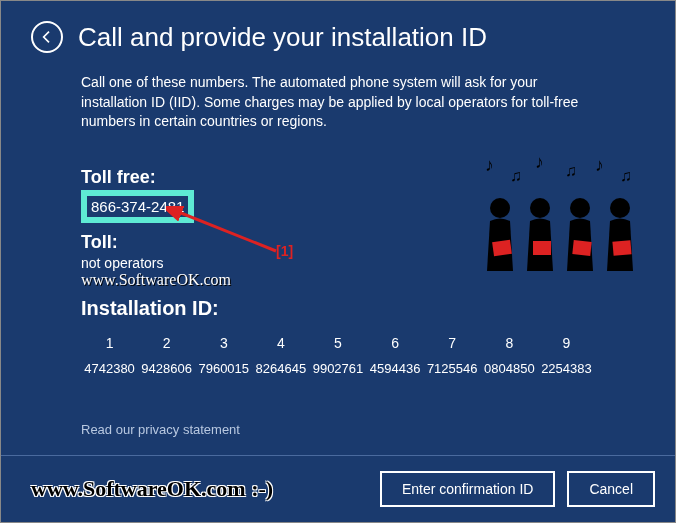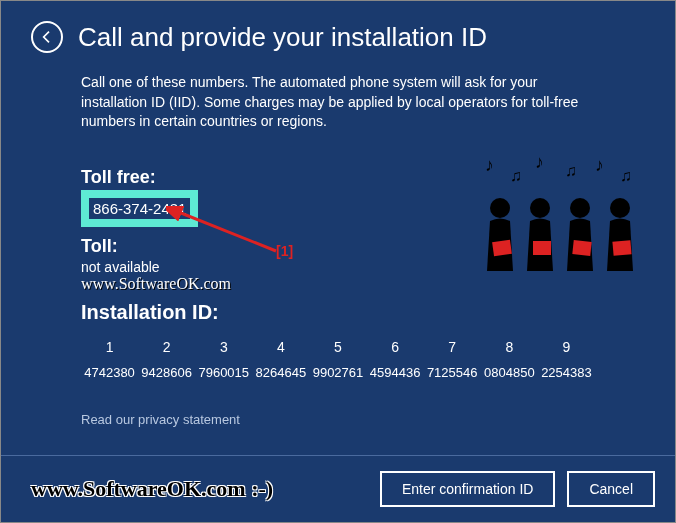--- a/index.html
+++ b/index.html
@@ -51,21 +51,21 @@
     }
     .info-row {
       margin-bottom: 5px;
     }
     .label-bold {
       font-weight: 600;
       font-size: 18px;
     }
     .toll-free-value {
       font-size: 15px;
-      border: 8px solid #5eead4;
+      border: 6px solid #5eead4;
       display: inline-block;
       padding: 2px 4px;
       margin-top: 2px;
     }
     .toll-section {
       margin-top: 9px;
     }
     .toll-value {
       font-size: 14px;
       margin-top: 2px;
@@ -89,21 +89,21 @@
     }
     .id-table td {
       text-align: center;
       font-size: 13px;
       padding: 5px 2px;
     }
     .id-table .header-row td {
       font-size: 14px;
     }
     .privacy-link {
-      margin-top: 27px;
+      margin-top: 41px;
       font-size: 13px;
       color: #b8c8e0;
       cursor: pointer;
     }
     .footer {
       position: absolute;
       bottom: 0;
       left: 0;
       right: 0;
       border-top: 1px solid #4a6a9e;
@@ -169,21 +169,21 @@
 <div class="content">
   <div class="description">Call one of these numbers. The automated phone system will ask for your installation ID (IID). Some charges may be applied by local operators for toll-free numbers in certain countries or regions.</div>
 
   <div class="info-row">
     <div class="label-bold">Toll free:</div>
     <div class="toll-free-value">866-374-2481</div>
   </div>
 
   <div class="toll-section">
     <div class="label-bold">Toll:</div>
-    <div class="toll-value">not available</div>
+    <div class="toll-value">not operators</div>
     <div class="watermark">www.SoftwareOK.com</div>
     <div class="install-id-label">Installation ID:</div>
   </div>
 
   <table class="id-table">
     <tbody>
         <tr class="header-row">
       <td>1</td>
       <td>2</td>
       <td>3</td>

